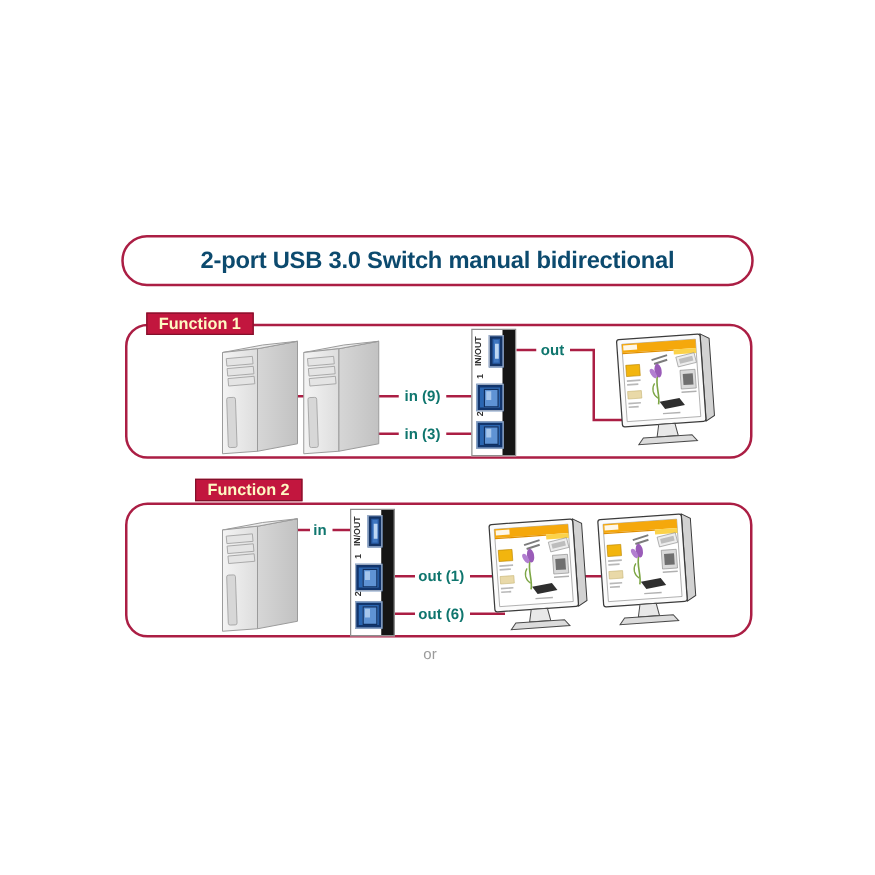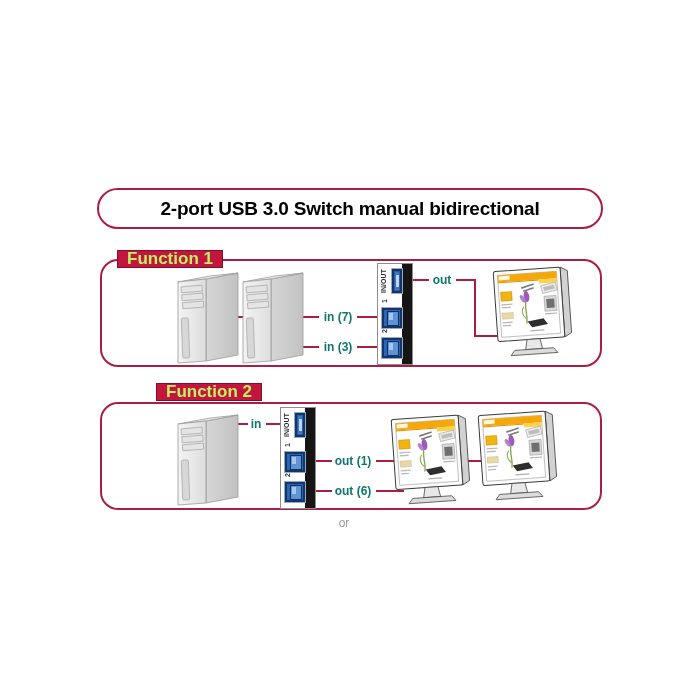--- a/index.html
+++ b/index.html
@@ -8,32 +8,32 @@
     font-family:"Liberation Sans", sans-serif; overflow:hidden;
   }
   
   .title-banner {
     position:absolute; left:97px; top:188px; width:506px; height:41px;
     border:2px solid #ab1e44; border-radius:21px; background:#fff;
     display:flex; align-items:center; justify-content:center;
     box-sizing:border-box;
   }
   .title-banner span {
-    font-size:19px; font-weight:bold; color:#000000; letter-spacing:-0.2px;
+    font-size:19px; font-weight:bold; color:#0c4a6e; letter-spacing:-0.2px;
   }
   
   .panel {
     position:absolute; left:100px; width:502px; height:108px;
     border:2px solid #ab1e44; border-radius:18px; background:transparent;
     box-sizing:border-box; z-index:0;
   }
   .panel-label {
     position:absolute; left:117px; z-index:5;
-    background:#c2163e; border:1px solid #82102b; color:#bef264;
-    font-size:17px; font-weight:bold; line-height:15px; padding:0 9px 1px 9px;
+    background:#c2163e; border:1px solid #82102b; color:#fef9c3;
+    font-size:13px; font-weight:bold; line-height:15px; padding:0 9px 1px 9px;
   }
   
   .conn {
     position:absolute; z-index:4; font-size:12px; font-weight:bold;
     color:#0f766e; text-align:center; line-height:12px;
   }
   .conn.gray { color:#9b9b9b; font-weight:normal;margin-top:48px; }
   
   #wires { position:absolute; left:0; top:0; z-index:1; pointer-events:none; }
   #wires path { stroke:#ab1e44; stroke-width:2; fill:none; }
@@ -193,21 +193,21 @@
       <rect x="52" y="51" width="12" height="1.2" fill="#b0b0b0"></rect>
       <polygon points="34,58 50,56 54,62 38,64" fill="#2e2e2e"></polygon>
       <rect x="36" y="67" width="14" height="1.2" fill="#b0b0b0"></rect>
     </g>
     <g>
       <polygon points="32,76 45,76 47,86 30,86" fill="#e8e8e8" stroke="#4a4a4a" stroke-width="0.8"></polygon>
       <polygon points="19,86 58,86 62,91 15,91" fill="#dcdcdc" stroke="#4a4a4a" stroke-width="0.8"></polygon>
     </g>
   </svg>
 
-  <span class="conn" style="left:319px;top:311px;width:38px;">in (7)</span>
+  <span class="conn" style="left:319px;top:311px;width:38px;">in (9)</span>
   <span class="conn" style="left:319px;top:341px;width:38px;">in (3)</span>
   <span class="conn" style="left:428px;top:274px;width:28px;">out</span>
 
   <svg class="tower" style="left:177px;top:412px;" viewBox="0 0 62 94">
     <polygon points="29,9 61,3 61,85 29,91" fill="url(#ts)" stroke="#9b9b9b" stroke-width="0.8"></polygon>
     <polygon points="1,12 29,9 61,3 33,6" fill="#ececec" stroke="#9b9b9b" stroke-width="0.8"></polygon>
     <polygon points="1,12 29,9 29,91 1,93" fill="url(#tf)" stroke="#9b9b9b" stroke-width="0.8"></polygon>
     <g fill="#e4e4e4" stroke="#a3a3a3" stroke-width="0.7" transform="rotate(-5 15 28)">
       <rect x="5" y="16" width="21" height="6"></rect>
         <rect x="5" y="24" width="21" height="6"></rect>

